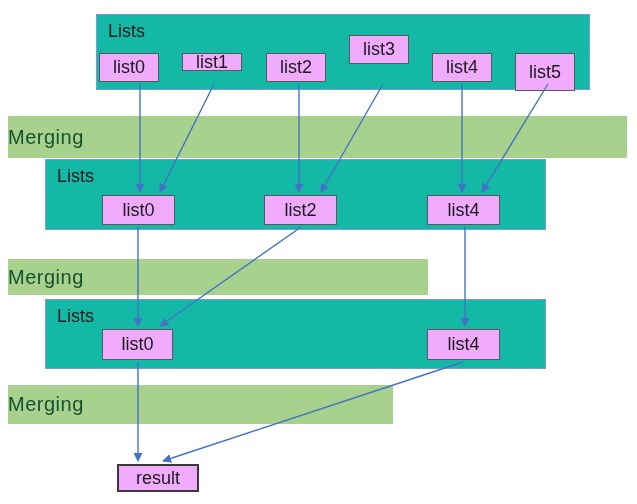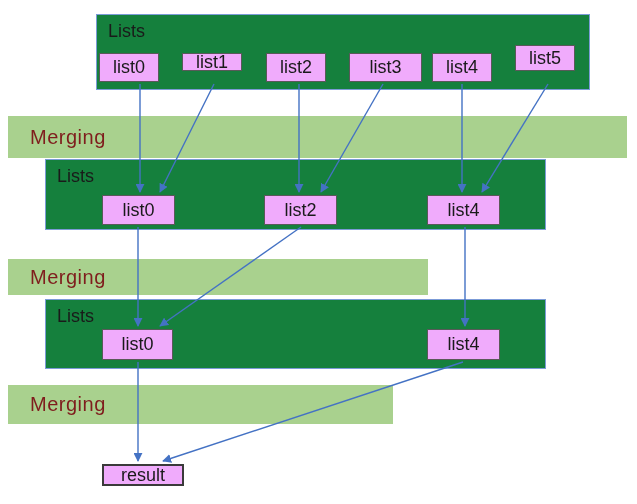--- a/index.html
+++ b/index.html
@@ -4,24 +4,24 @@
 <style>
   html,body{margin:0;padding:0;background:#ffffff;}
   .canvas{
     position:relative;width:637px;height:504px;background:#ffffff;overflow:hidden;
     font-family:"Liberation Sans", sans-serif;
   }
   .band{
     position:absolute;background:#A9D18E;display:flex;align-items:center;
   }
   .band-label{
-    color:#7f1d1d;font-size:20px;padding-left:22px;letter-spacing:0.5px;
+    color:#14532d;font-size:20px;letter-spacing:0.5px;
   }
   .container{
-    position:absolute;background:#15803d;border:1.5px solid #7B9BD7;box-sizing:border-box;padding-left:8px;
+    position:absolute;background:#14b8a6;border:1.5px solid #7B9BD7;box-sizing:border-box;padding-left:8px;
   }
   .container-label{
     position:absolute;left:11px;top:6px;font-size:18px;color:#1a1a1a;
   }
   .lbox{
     position:absolute;background:#f0abfc;border:1.5px solid #595959;box-sizing:border-box;
     display:flex;align-items:center;justify-content:center;
     font-size:18px;color:#1a1a1a;
   }
   .result-box{
@@ -45,38 +45,38 @@
   <div class="band" style="left:8px;top:385px;width:385px;height:39px">
     <span class="band-label">Merging</span>
   </div>
 
   <div class="container" style="left:96px;top:14px;width:494px;height:76px">
     <div class="container-label">Lists</div>
   </div>
   <div class="lbox" style="left:99px;top:53px;width:60px;height:29px">list0</div>
   <div class="lbox" style="left:182px;top:53px;width:60px;height:18px">list1</div>
   <div class="lbox" style="left:266px;top:53px;width:60px;height:29px">list2</div>
-  <div class="lbox" style="left:349px;top:53px;width:73px;height:29px">list3</div>
+  <div class="lbox" style="left:349px;top:35px;width:60px;height:29px">list3</div>
   <div class="lbox" style="left:432px;top:53px;width:60px;height:29px">list4</div>
-  <div class="lbox" style="left:515px;top:45px;width:60px;height:26px">list5</div>
+  <div class="lbox" style="left:515px;top:53px;width:60px;height:38px">list5</div>
 
   <div class="container" style="left:45px;top:159px;width:501px;height:71px">
     <div class="container-label">Lists</div>
   </div>
   <div class="lbox" style="left:102px;top:195px;width:73px;height:30px">list0</div>
   <div class="lbox" style="left:264px;top:195px;width:73px;height:30px">list2</div>
   <div class="lbox" style="left:427px;top:195px;width:73px;height:30px">list4</div>
 
   <div class="container" style="left:45px;top:299px;width:501px;height:70px">
     <div class="container-label">Lists</div>
   </div>
   <div class="lbox" style="left:102px;top:329px;width:71px;height:31px">list0</div>
   <div class="lbox" style="left:427px;top:329px;width:73px;height:31px">list4</div>
 
-  <div class="lbox result-box" style="left:102px;top:464px;width:82px;height:22px">result</div>
+  <div class="lbox result-box" style="left:117px;top:464px;width:82px;height:28px">result</div>
 
   <svg class="arrows" width="637" height="504" viewBox="0 0 637 504">
     <defs>
       <marker id="ah" viewBox="0 0 10 10" refX="9" refY="5" markerWidth="9" markerHeight="9" orient="auto" markerUnits="userSpaceOnUse">
         <path d="M0,0 L10,5 L0,10 z" fill="#4472C4"></path>
       </marker>
     </defs>
     <g stroke="#4472C4" stroke-width="1.4" fill="none">
       <line x1="140" y1="84" x2="140" y2="192" marker-end="url(#ah)"></line>
       <line x1="214" y1="84" x2="160" y2="192" marker-end="url(#ah)"></line>

